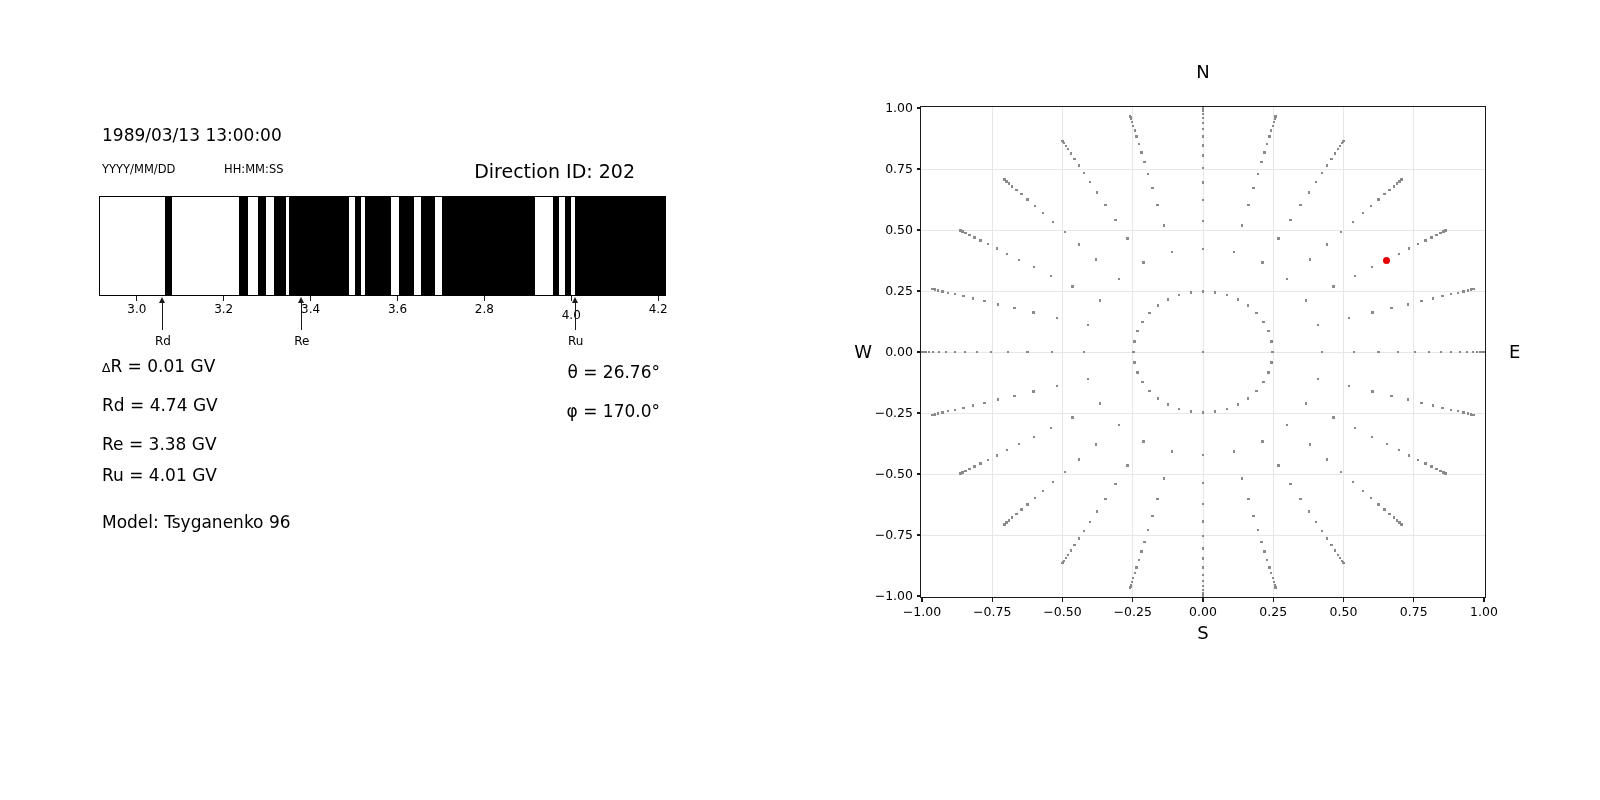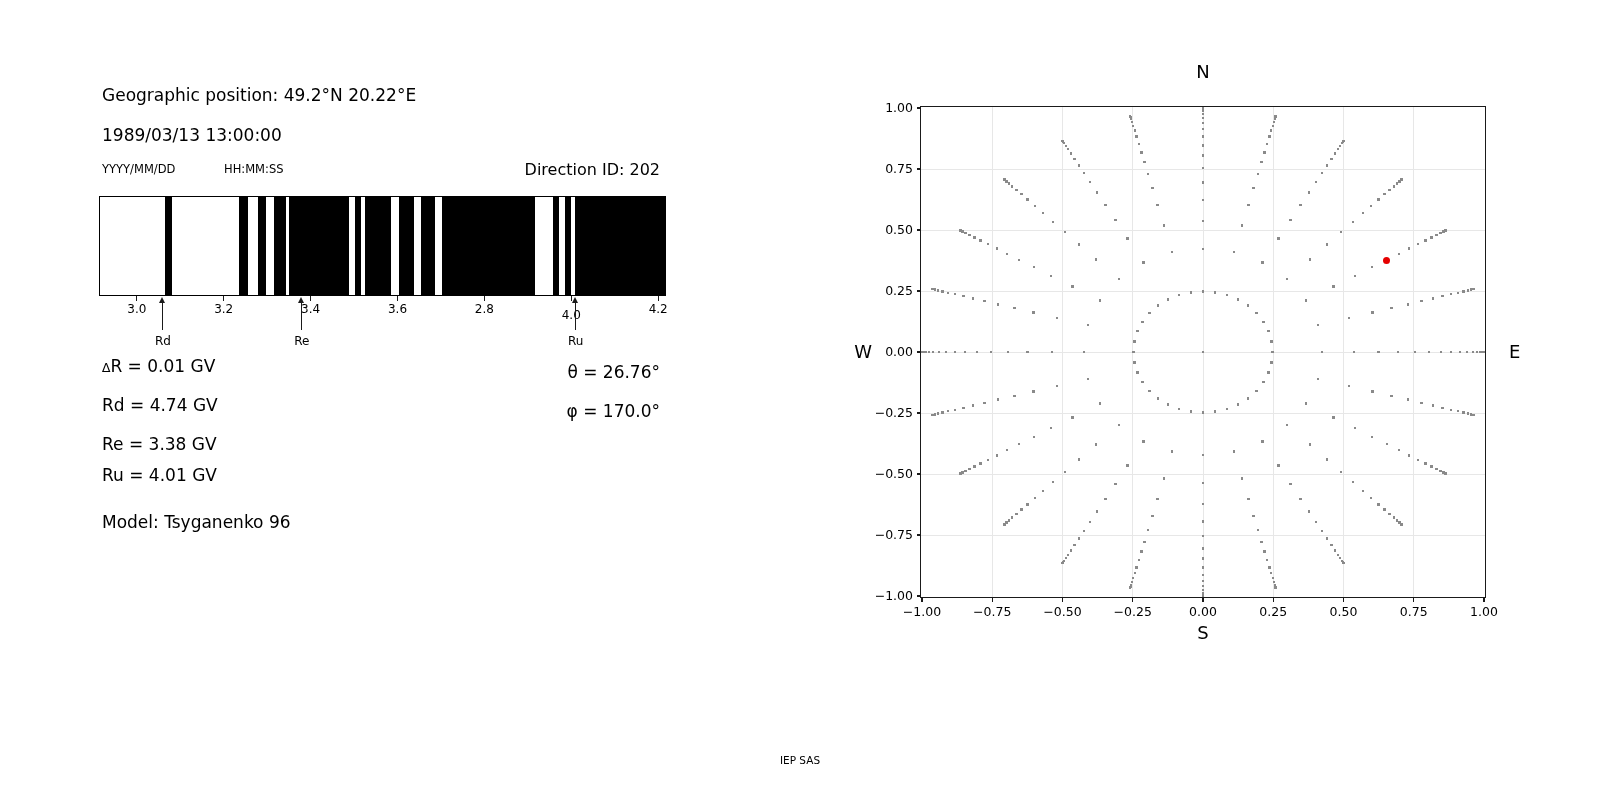--- a/index.html
+++ b/index.html
@@ -36,25 +36,24 @@
   
   #caption{left:0;top:688px;width:1600px;text-align:center;font-size:16.5px;}
   #caption-line2{left:0;top:719px;width:1600px;text-align:center;font-size:16.5px;}
   #credit{left:0;top:754px;width:1600px;text-align:center;font-size:10.5px;}
 </style>
 </head>
 <body>
 
 <div id="fig">
 
-  <div class="abs txt main-txt" style="left:102px;top:86px;">Geographic position: 49.2°N 20.22°E</div>
   <div class="abs txt main-txt" style="left:102px;top:126px;">1989/03/13 13:00:00</div>
   <div class="abs txt small-txt" style="left:102px;top:163px;">YYYY/MM/DD</div>
   <div class="abs txt small-txt" style="left:224px;top:163px;">HH:MM:SS</div>
-  <div class="abs txt" style="right:940px;top:161px;font-size:16px;">Direction ID: 202</div>
+  <div class="abs txt" style="right:965px;top:161px;font-size:19px;">Direction ID: 202</div>
 
   <div id="penumbra-box" class="abs">
     <div id="penumbra-bars">
         <div class="pen-bar" style="left: 11.4943%; width: 1.22605%; background: rgb(0, 0, 0);"></div>
         <div class="pen-bar" style="left: 24.5977%; width: 1.53257%; background: rgb(0, 0, 0);"></div>
         <div class="pen-bar" style="left: 27.8927%; width: 1.45594%; background: rgb(0, 0, 0);"></div>
         <div class="pen-bar" style="left: 30.8812%; width: 2.06897%; background: rgb(0, 0, 0);"></div>
         <div class="pen-bar" style="left: 33.4866%; width: 10.4981%; background: rgb(0, 0, 0);"></div>
         <div class="pen-bar" style="left: 45.0575%; width: 1.0728%; background: rgb(0, 0, 0);"></div>
         <div class="pen-bar" style="left: 46.9732%; width: 4.52107%; background: rgb(0, 0, 0);"></div>
@@ -554,15 +553,14 @@
         <div class="dlabel-y" style="right: calc(100% + 8px); top: 298px;">−0.25</div>
         <div class="dtick-l" style="top: 366.4px;"></div>
         <div class="dlabel-y" style="right: calc(100% + 8px); top: 359px;">−0.50</div>
         <div class="dtick-l" style="top: 427.4px;"></div>
         <div class="dlabel-y" style="right: calc(100% + 8px); top: 420px;">−0.75</div>
         <div class="dtick-l" style="top: 488.4px;"></div>
         <div class="dlabel-y" style="right: calc(100% + 8px); top: 481px;">−1.00</div>
       </div>
   </div>
 
-  <div id="credit" class="abs">IEP SAS</div>
 
 </div>
 
 </body></html>

